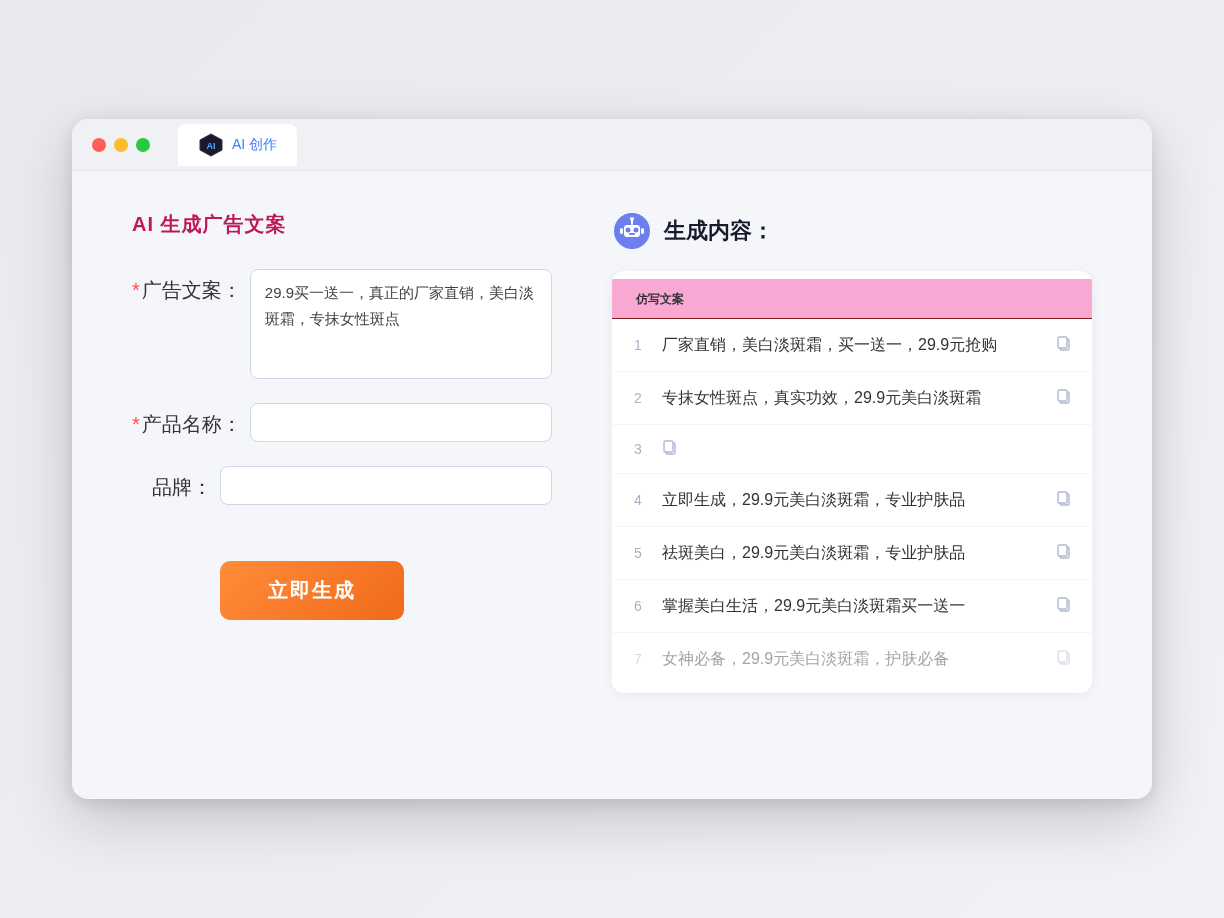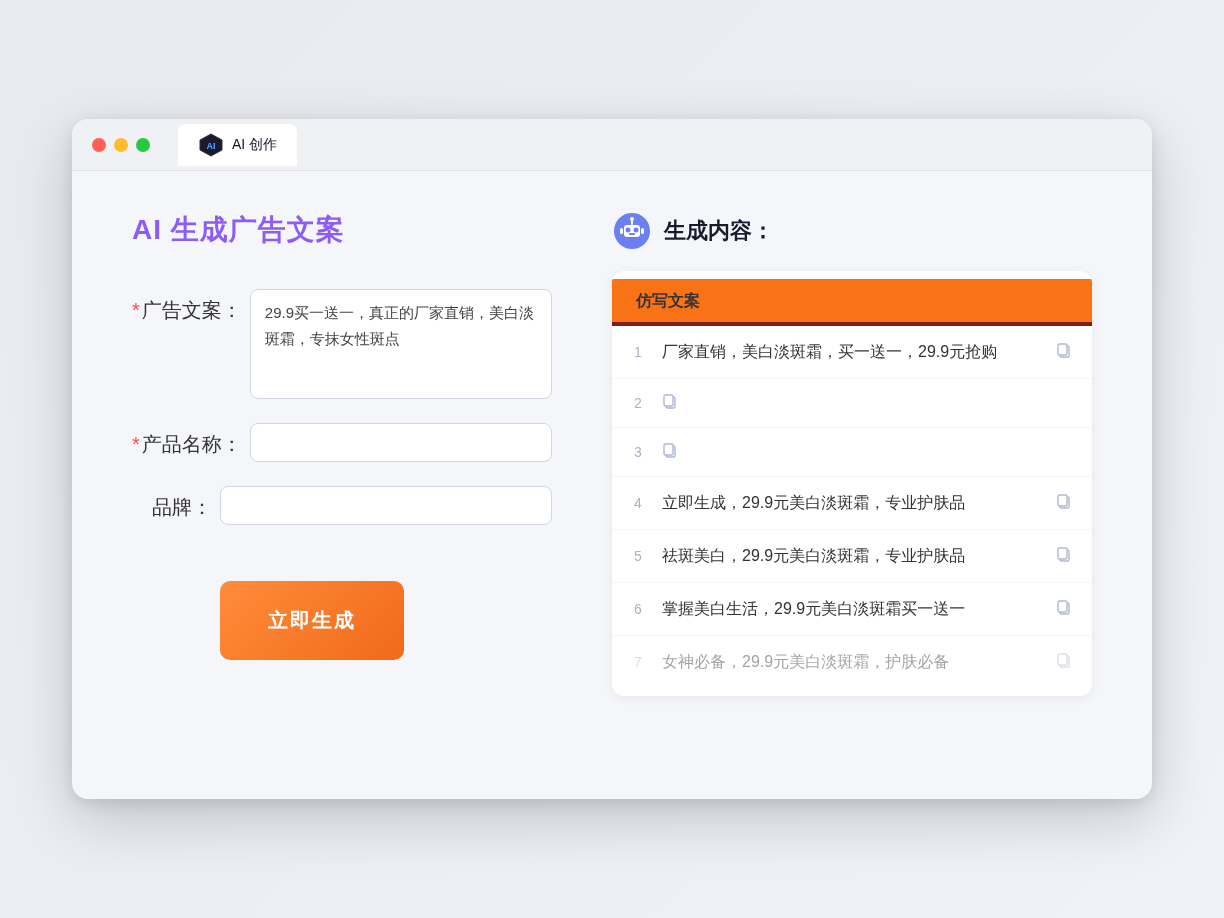--- a/index.html
+++ b/index.html
@@ -50,42 +50,42 @@
     .traffic-light.green { background: #27c93f; }
 
     .browser-tab {
       display: flex;
       align-items: center;
       gap: 8px;
       background: #ffffff;
       border-radius: 8px 8px 0 0;
       padding: 8px 20px;
       font-size: 14px;
-      color: #0f172a;
+      color: #3b82f6;
       font-weight: 500;
       margin-left: 12px;
     }
 
     .browser-content {
       padding: 40px 60px;
       display: flex;
       gap: 60px;
       background: #f5f6fa;
     }
 
     
     .left-panel {
       flex: 0 0 420px;
     }
 
     .page-title {
-      font-size: 28px;
+      font-size: 20px;
       font-weight: 700;
-      color: #8b5cf6;
-      margin-bottom: 40px;
+      color: #be185d;
+      margin-bottom: 31px;
       letter-spacing: 1px;
     }
 
     .form-group {
       display: flex;
       align-items: flex-start;
       margin-bottom: 24px;
       gap: 8px;
     }
 
@@ -120,21 +120,21 @@
       height: 110px;
       line-height: 1.7;
     }
 
     .generate-btn {
       margin-top: 32px;
       background: linear-gradient(135deg, #ff8c3a, #f06a1a);
       color: #fff;
       border: none;
       border-radius: 10px;
-      padding: 26px 48px;
+      padding: 16px 48px;
       font-size: 20px;
       font-weight: 700;
       cursor: pointer;
       letter-spacing: 2px;
       margin-left: 88px;
     }
 
     
     .right-panel {
       flex: 1;
@@ -156,25 +156,25 @@
     .result-card {
       background: #fff;
       border-radius: 12px;
       padding: 8px 0;
       box-shadow: 0 2px 12px rgba(0,0,0,0.06);
       overflow: hidden;
     }
 
     .result-card-header {
       padding: 12px 24px 10px;
-      font-size: 16px;
+      font-size: 12px;
       font-weight: 700;
       color: #333;
-      border-bottom: 4px solid #7f1d1d;
-      background: #f97316;
+      border-bottom: 1px solid #7f1d1d;
+      background: #f9a8d4;
     }
 
     .result-item {
       display: flex;
       align-items: center;
       padding: 14px 20px 14px 16px;
       border-bottom: 1px solid #f4f5f9;
       gap: 14px;
     }
 
@@ -295,20 +295,21 @@
             <div class="result-item">
               <span class="result-num">1</span>
               <span class="result-text">厂家直销，美白淡斑霜，买一送一，29.9元抢购</span>
               <span class="copy-icon"><svg width="16" height="16" viewBox="0 0 16 16" fill="none">
                   <rect x="4" y="4" width="9" height="11" rx="1.5" stroke="#b0b8d4" stroke-width="1.4"></rect>
                   <rect x="2" y="2" width="9" height="11" rx="1.5" fill="white" stroke="#b0b8d4" stroke-width="1.4"></rect>
                 </svg></span>
             </div>
             <div class="result-item">
               <span class="result-num">2</span>
+              <span class="result-text">专抹女性斑点，真实功效，29.9元美白淡斑霜</span>
               <span class="copy-icon"><svg width="16" height="16" viewBox="0 0 16 16" fill="none">
                   <rect x="4" y="4" width="9" height="11" rx="1.5" stroke="#b0b8d4" stroke-width="1.4"></rect>
                   <rect x="2" y="2" width="9" height="11" rx="1.5" fill="white" stroke="#b0b8d4" stroke-width="1.4"></rect>
                 </svg></span>
             </div>
             <div class="result-item">
               <span class="result-num">3</span>
               <span class="copy-icon"><svg width="16" height="16" viewBox="0 0 16 16" fill="none">
                   <rect x="4" y="4" width="9" height="11" rx="1.5" stroke="#b0b8d4" stroke-width="1.4"></rect>
                   <rect x="2" y="2" width="9" height="11" rx="1.5" fill="white" stroke="#b0b8d4" stroke-width="1.4"></rect>

